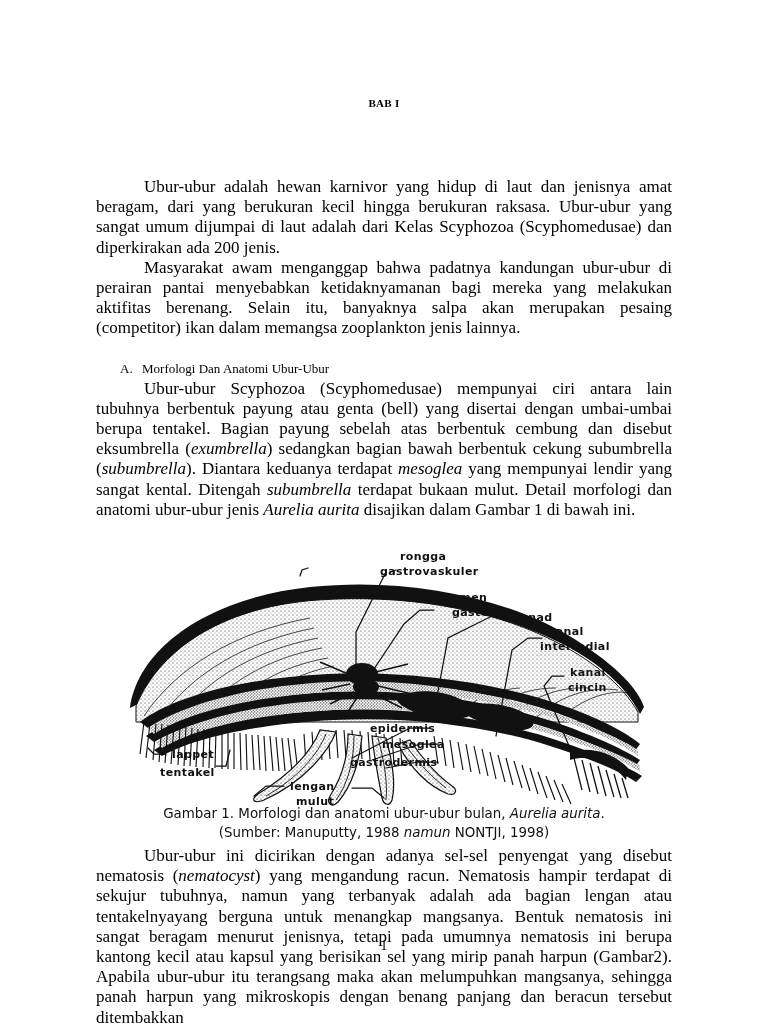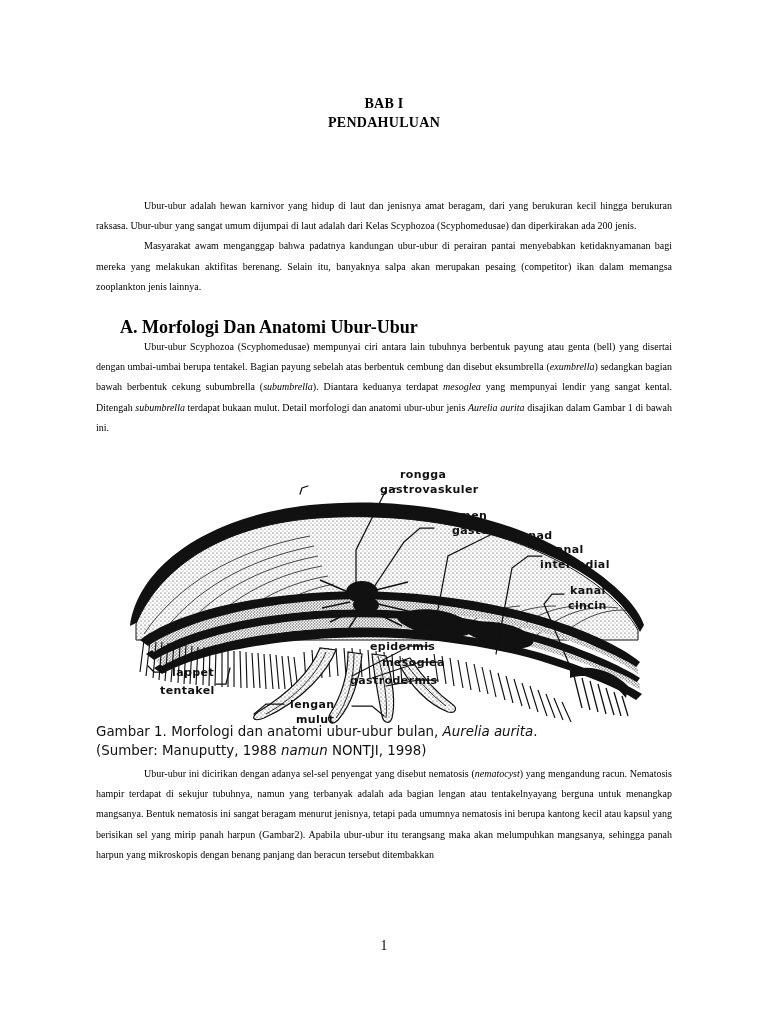--- a/index.html
+++ b/index.html
@@ -27,44 +27,44 @@
     position: absolute;
     left: 96px;
     top: 0;
     width: 576px;
   }
 
   
   .chapter-head {
     text-align: center;
     font-weight: bold;
-    font-size: 14px;
+    font-size: 11px;
     line-height: 19px;
     letter-spacing: 0.3px;
   }
   .chapter-head .line1 { display: block; margin-top: 94px; }
   .chapter-head .line2 { display: block; }
 
   
   .para {
     text-align: justify;
-    font-size: 10px;
+    font-size: 17px;
     line-height: 20.2px;
     text-indent: 48px;
     margin: 0;
     hyphens: none;
   }
   .para.first { margin-top: 64px; }
   .para i { font-style: italic; }
 
   
   .sec-head {
     margin-top: 20px;
-    font-weight: bold;
-    font-size: 18px;
+    font-weight: normal;
+    font-size: 13px;
     line-height: 20px;
     padding-left: 24px;
     text-indent: 0;
   }
   .sec-head .letter {
     display: inline-block;
     width: 22px;
   }
 
   
@@ -79,21 +79,21 @@
     left: 8px;
     top: 0;
     width: 560px;
     height: 262px;
   }
   .figure-caption {
     position: absolute;
     left: 0;
     top: 258px;
     width: 576px;
-    text-align: left;
+    text-align: center;
     font-family: "DejaVu Sans", "Liberation Sans", sans-serif;
     font-size: 13.4px;
     line-height: 19px;
     color: #111;
   }
   .figure-caption i { font-style: italic; }
 
   
   .page-number {
     position: absolute;
@@ -114,21 +114,20 @@
   }
 </style>
 </head>
 <body>
 
 <div class="page">
   <div class="content">
 
     <div class="chapter-head">
       <span class="line1">BAB I</span>
-      <span class="line2">PENDAHULUAN</span>
     </div>
 
     <p class="para first">Ubur-ubur adalah hewan karnivor yang hidup di laut dan jenisnya amat beragam, dari yang berukuran kecil hingga berukuran raksasa. Ubur-ubur yang sangat umum dijumpai di laut adalah dari Kelas Scyphozoa (Scyphomedusae) dan diperkirakan ada 200 jenis.</p>
 
     <p class="para">Masyarakat awam menganggap bahwa padatnya kandungan ubur-ubur di perairan pantai menyebabkan ketidaknyamanan bagi mereka yang melakukan aktifitas berenang. Selain itu, banyaknya salpa akan merupakan pesaing (competitor) ikan dalam memangsa zooplankton jenis lainnya.</p>
 
     <div class="sec-head">
       <span class="letter">A.</span><span>Morfologi Dan Anatomi Ubur-Ubur</span>
     </div>
 

